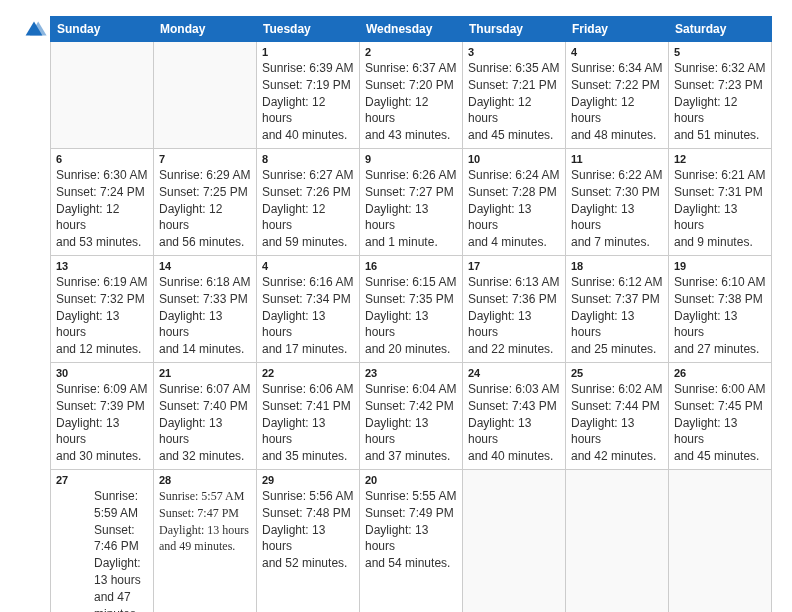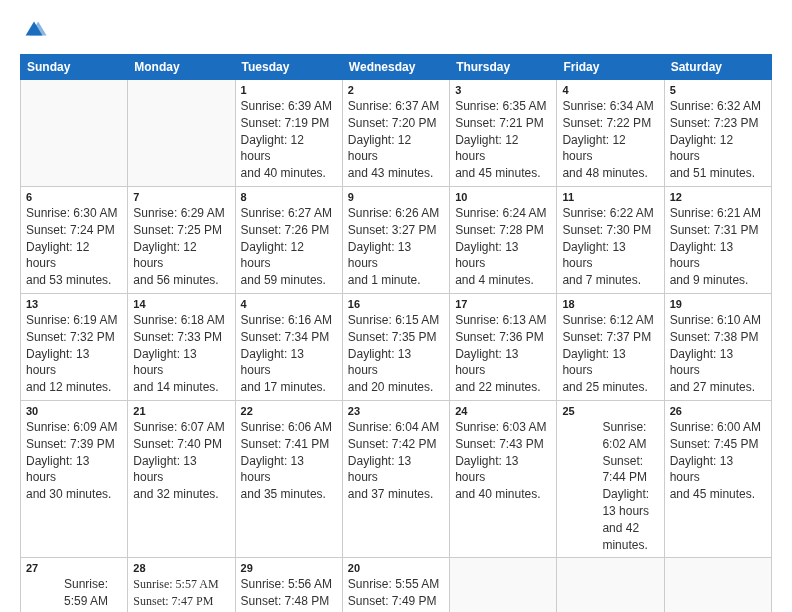--- a/index.html
+++ b/index.html
@@ -8,21 +8,21 @@
       background: #fff;
       width: 792px;
       height: 612px;
       overflow: hidden;
     }
     .page {
       width: 792px;
       height: 612px;
       padding: 16px 20px 12px 20px;
       display: flex;
-      flex-direction: column;
+      flex-direction: row;
     }
     .header {
       display: flex;
       justify-content: space-between;
       align-items: flex-start;
       margin-bottom: 10px;
     }
     .logo {
       display: flex;
       align-items: center;
@@ -184,21 +184,21 @@
           <td>
             <span class="day-num">8</span>
             <div class="day-info" style="white-space: pre-line;">Sunrise: 6:27 AM
 Sunset: 7:26 PM
 Daylight: 12 hours
 and 59 minutes.</div>
           </td>
           <td>
             <span class="day-num">9</span>
             <div class="day-info" style="white-space: pre-line;">Sunrise: 6:26 AM
-Sunset: 3:27 PM
+Sunset: 7:27 PM
 Daylight: 13 hours
 and 1 minute.</div>
           </td>
           <td>
             <span class="day-num">10</span>
             <div class="day-info" style="white-space: pre-line;">Sunrise: 6:24 AM
 Sunset: 7:28 PM
 Daylight: 13 hours
 and 4 minutes.</div>
           </td>
@@ -299,21 +299,21 @@
           </td>
           <td>
             <span class="day-num">24</span>
             <div class="day-info" style="white-space: pre-line;">Sunrise: 6:03 AM
 Sunset: 7:43 PM
 Daylight: 13 hours
 and 40 minutes.</div>
           </td>
           <td>
             <span class="day-num">25</span>
-            <div class="day-info" style="white-space: pre-line; margin-left: 40px;">Sunrise: 6:02 AM
+            <div class="day-info" style="white-space: pre-line;">Sunrise: 6:02 AM
 Sunset: 7:44 PM
 Daylight: 13 hours
 and 42 minutes.</div>
           </td>
           <td>
             <span class="day-num">26</span>
             <div class="day-info" style="white-space: pre-line;">Sunrise: 6:00 AM
 Sunset: 7:45 PM
 Daylight: 13 hours
 and 45 minutes.</div>

